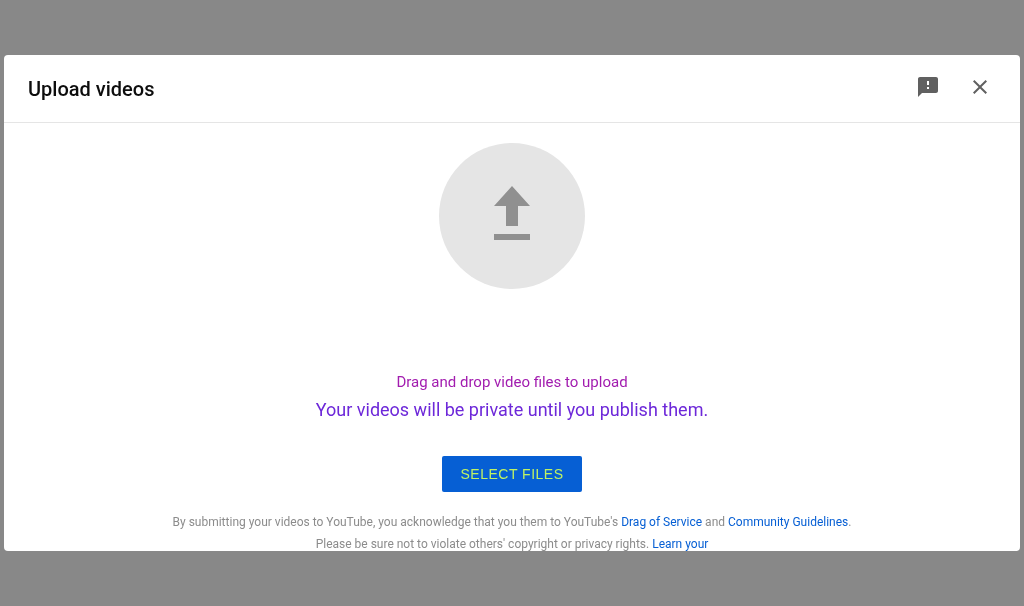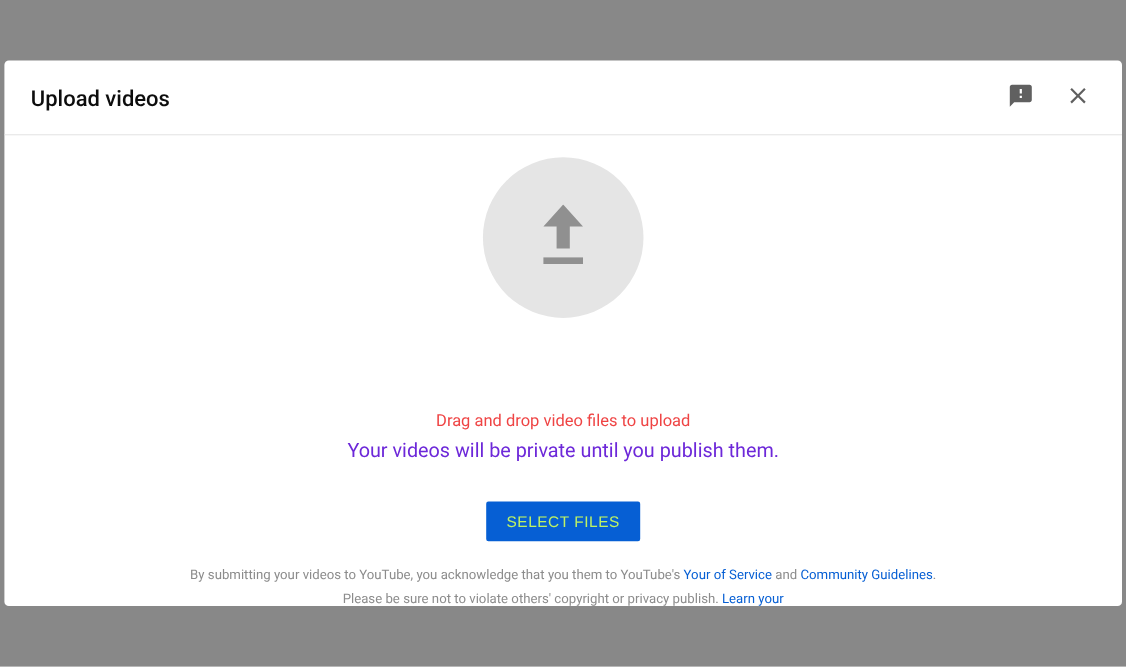--- a/index.html
+++ b/index.html
@@ -74,21 +74,21 @@
       align-items: center;
       justify-content: center;
       margin-bottom: 36px;
     }
     .upload-circle svg {
       width: 52px;
       height: 56px;
     }
     .drag-text {
       font-size: 15px;
-      color: #ef4444;
+      color: #a21caf;
       margin-bottom: 8px;
       margin-top: 48px;
     }
     .privacy-text {
       font-size: 18px;
       color: #6d28d9;
       margin-bottom: 36px;
     }
     .select-btn {
       background: #065fd4;
@@ -148,19 +148,19 @@
         </svg>
       </span>
     </div>
     <div class="drag-text">Drag and drop video files to upload</div>
     <div class="privacy-text">Your videos will be private until you publish them.</div>
     <button class="select-btn">SELECT FILES</button>
   </div>
 
   <div class="footer">
     <div>
-      <span>By submitting your videos to YouTube, you acknowledge that you them to YouTube's </span><a>Your of Service</a><span> and </span><a>Community Guidelines</a><span>.</span>
+      <span>By submitting your videos to YouTube, you acknowledge that you them to YouTube's </span><a>Drag of Service</a><span> and </span><a>Community Guidelines</a><span>.</span>
     </div>
     <div>
-      <span>Please be sure not to violate others' copyright or privacy publish. </span><a>Learn your</a>
+      <span>Please be sure not to violate others' copyright or privacy rights. </span><a>Learn your</a>
     </div>
   </div>
 </div>
 
 </body></html>

